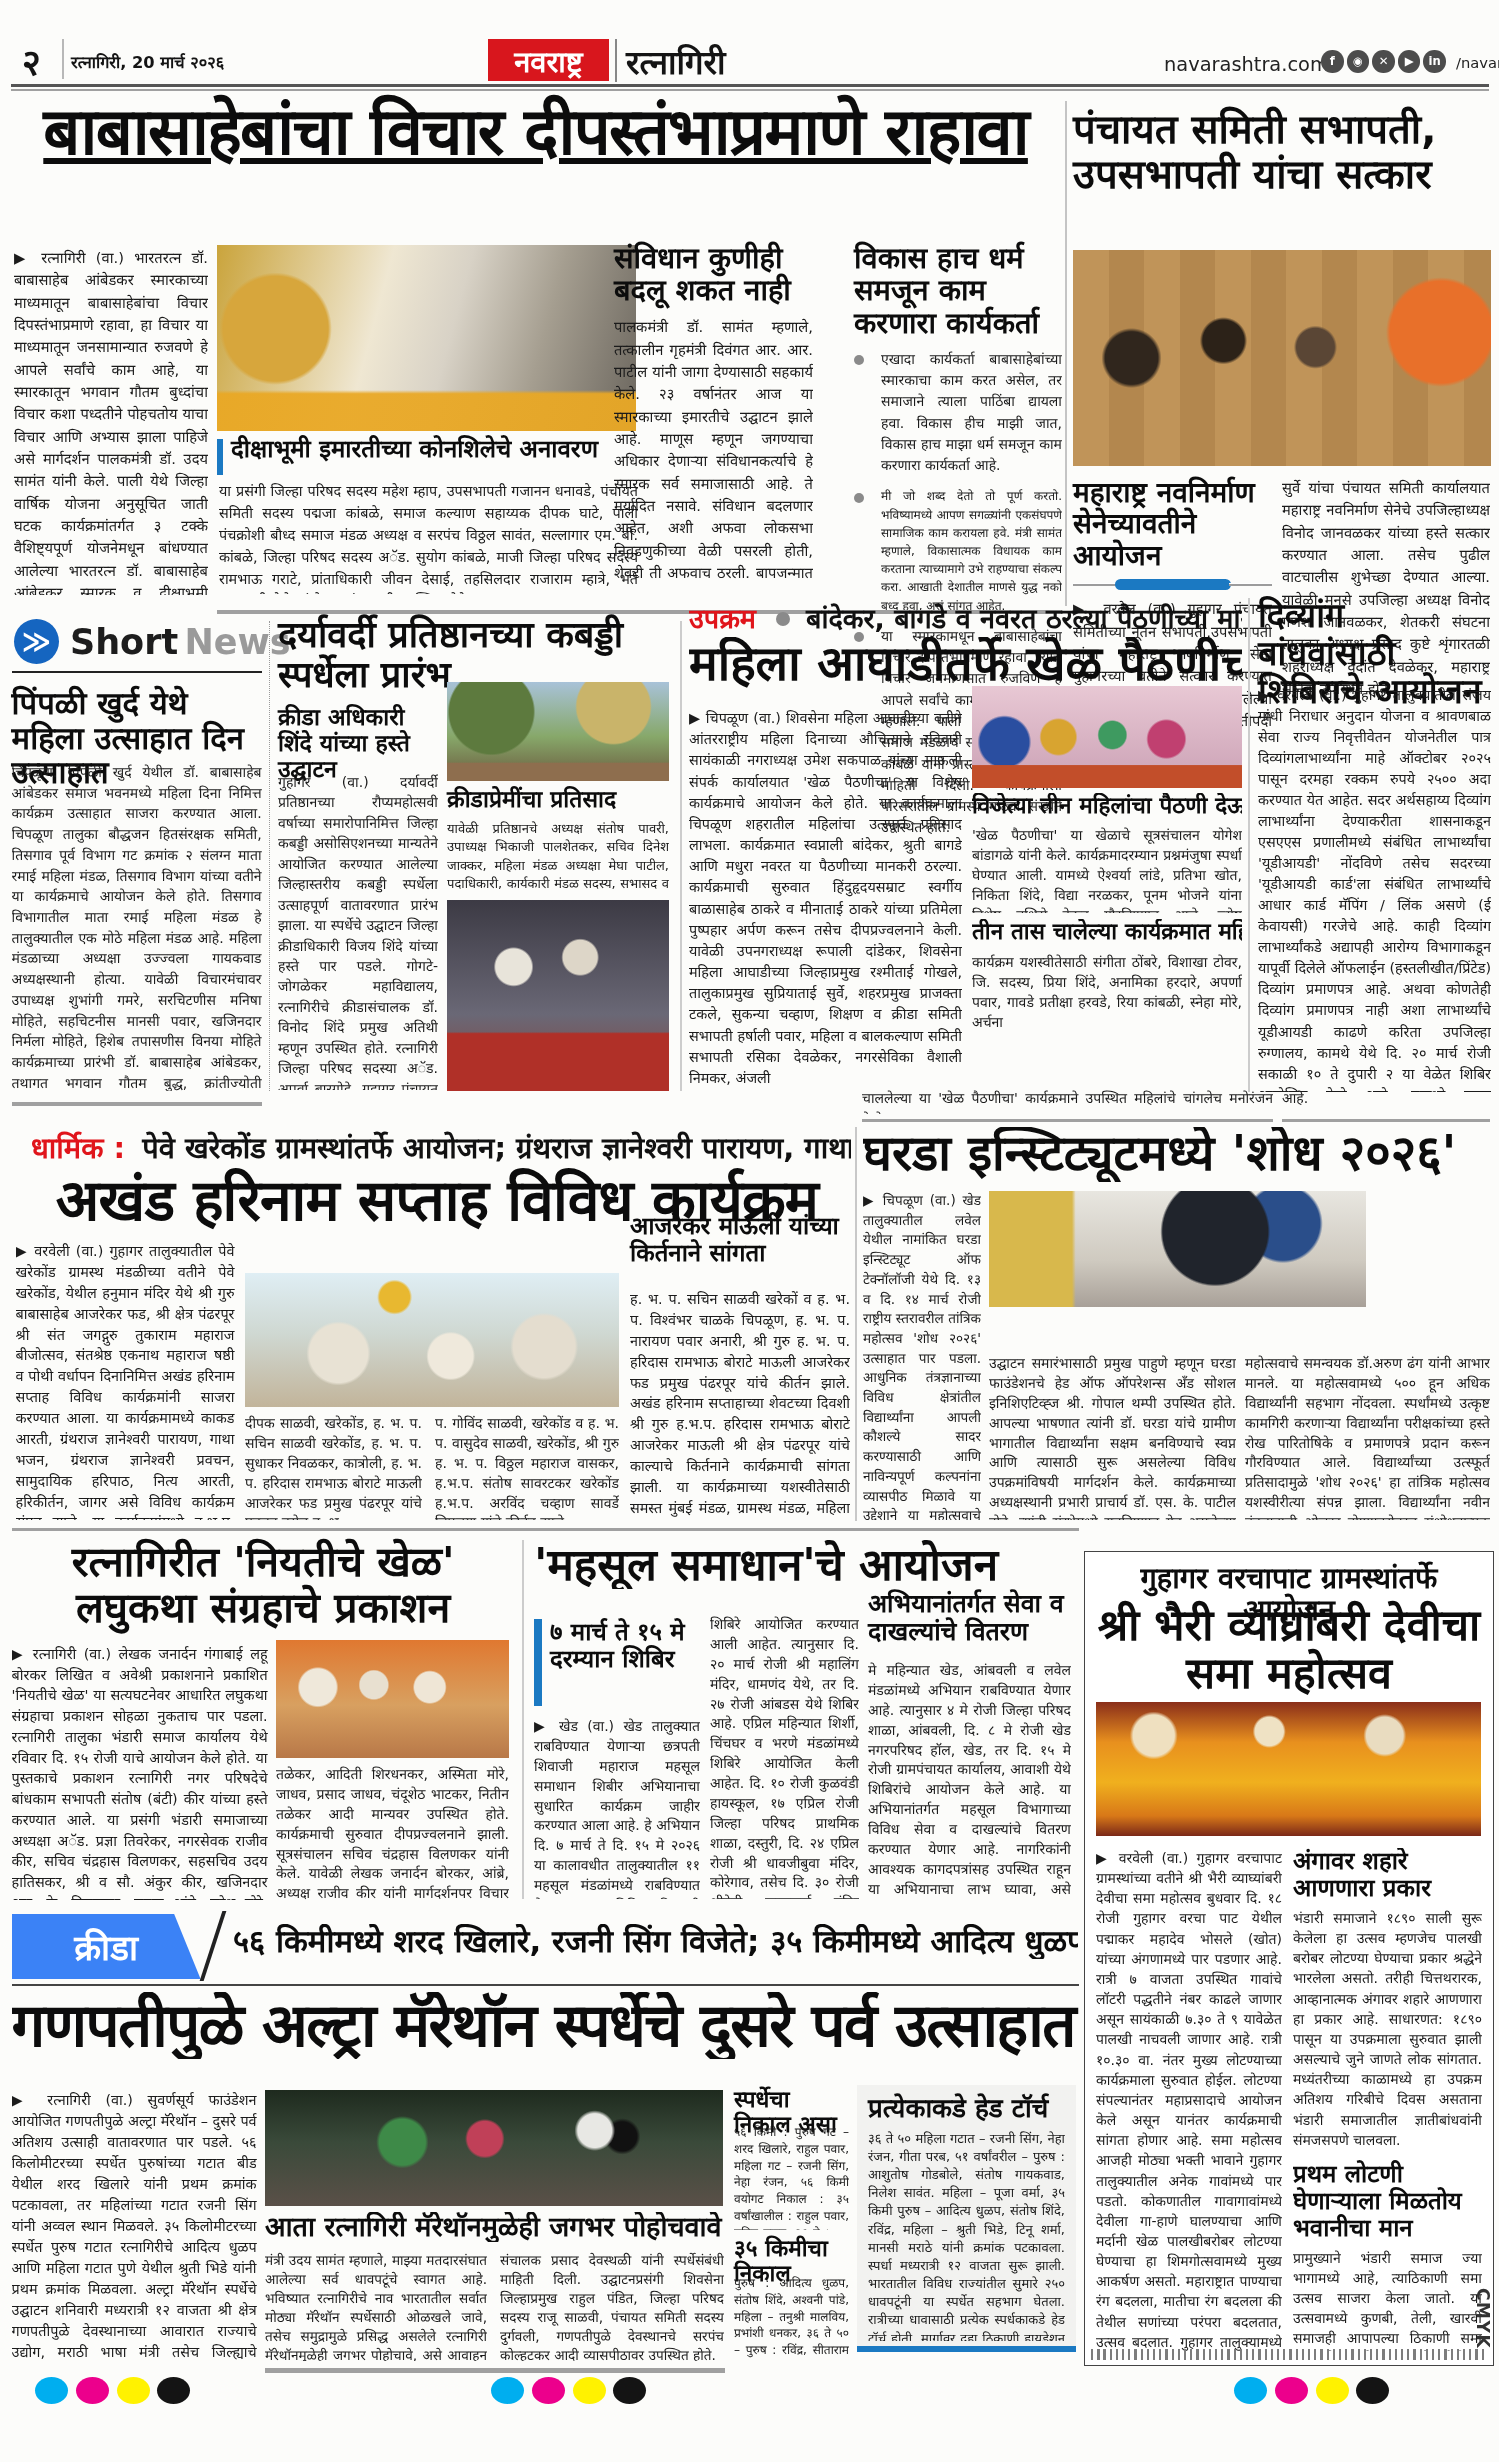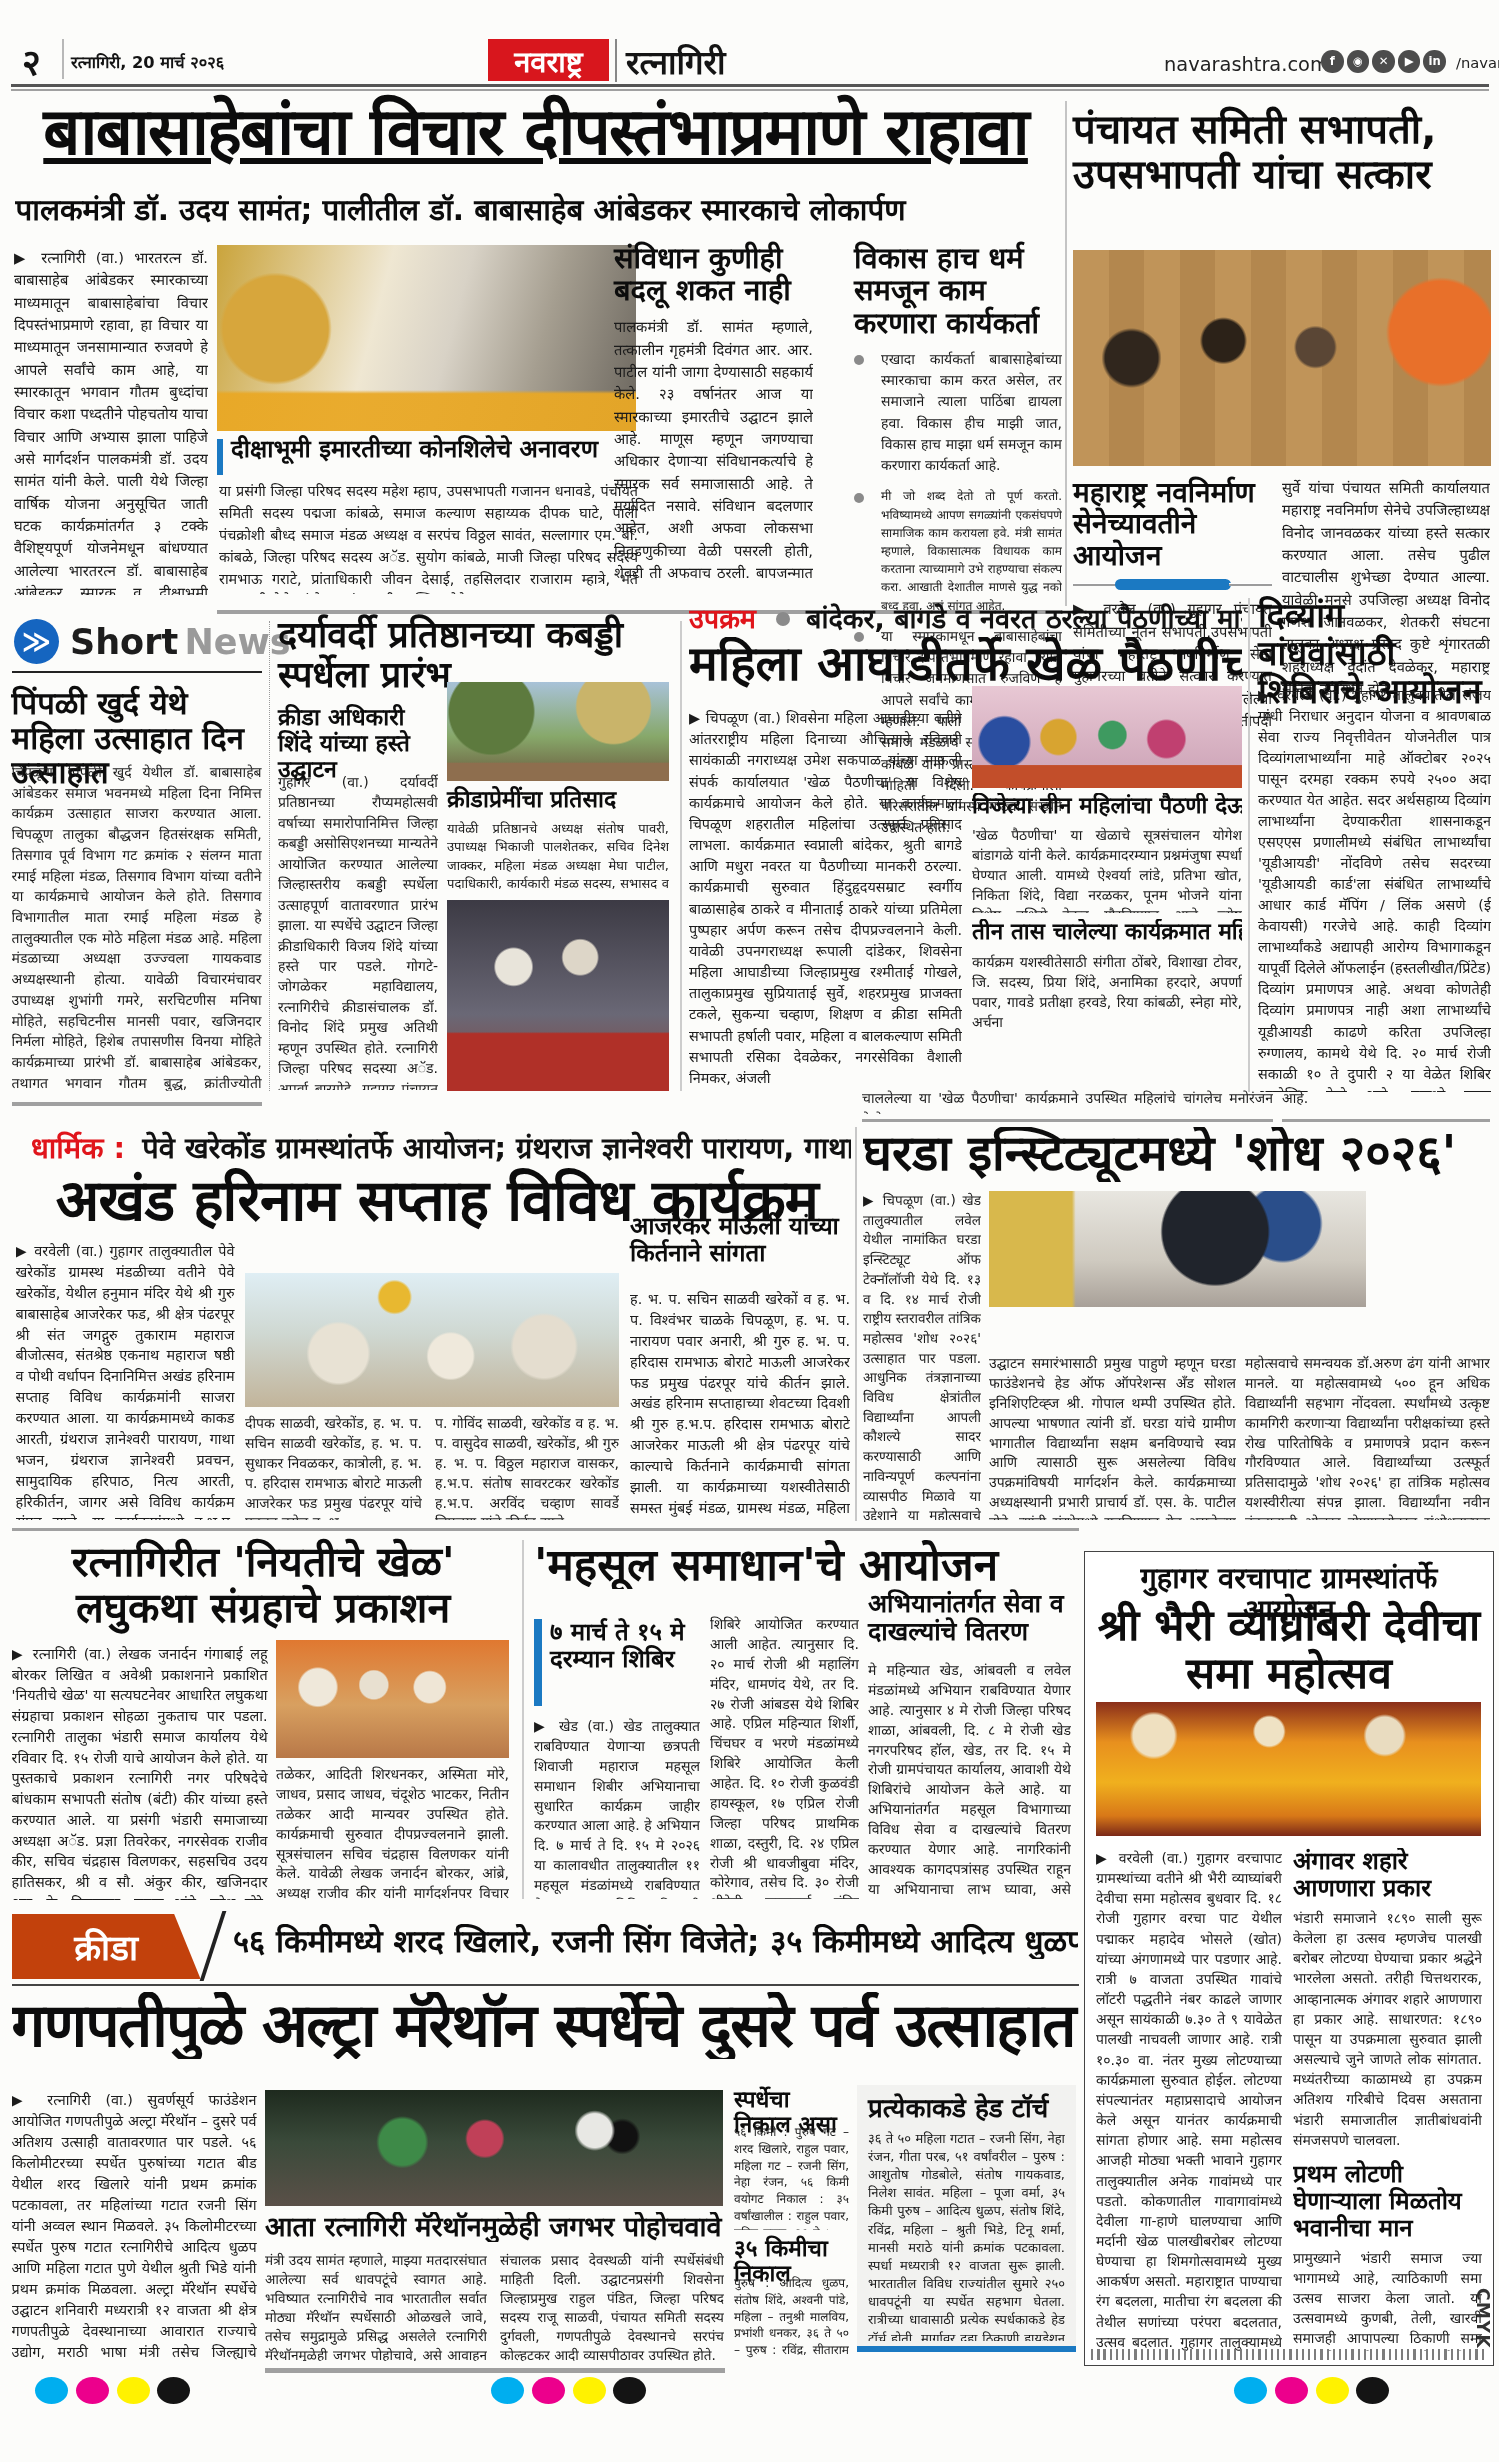--- a/index.html
+++ b/index.html
@@ -42,21 +42,20 @@
   <div class="abs" style="left:1164px;top:53px;font-size:19.4px;color:#222;">navarashtra.com</div>
   <div class="abs" style="left:1318px;top:50px;">
     <span class="soc">f</span><span class="soc">◉</span><span class="soc">✕</span><span class="soc">▶</span><span class="soc">in</span>
   </div>
   <div class="abs" style="left:1456px;top:54px;font-size:14.7px;color:#222;">/navarashtra</div>
 
   <div class="abs hrule" style="left:11px;top:84px;width:1478px;height:3.1px;background:#555;"></div>
   <div class="abs hrule" style="left:11px;top:89px;width:1478px;height:1.6px;"></div>
 
   <div class="abs hl center" style="left:11.6px;top:96px;width:1048px;font-size:65px;letter-spacing:-1.6px;text-decoration:underline;">बाबासाहेबांचा विचार दीपस्तंभाप्रमाणे राहावा</div>
-  <div class="abs hl" style="left:15.5px;top:194px;width:1044px;font-size:29.5px;font-weight:700;">पालकमंत्री डॉ. उदय सामंत; पालीतील डॉ. बाबासाहेब आंबेडकर स्मारकाचे लोकार्पण</div>
 
   <div class="abs body-txt" style="left:14px;top:247px;width:194px;height:348px;font-size:14.7px;">▶ रत्नागिरी (वा.) भारतरत्न डॉ. बाबासाहेब आंबेडकर स्मारकाच्या माध्यमातून बाबासाहेबांचा विचार दिपस्तंभाप्रमाणे रहावा, हा विचार या माध्यमातून जनसामान्यात रुजवणे हे आपले सर्वांचे काम आहे, या स्मारकातून भगवान गौतम बुध्दांचा विचार कशा पध्दतीने पोहचतोय याचा विचार आणि अभ्यास झाला पाहिजे असे मार्गदर्शन पालकमंत्री डॉ. उदय सामंत यांनी केले. पाली येथे जिल्हा वार्षिक योजना अनुसूचित जाती घटक कार्यक्रमांतर्गत ३ टक्के वैशिष्ट्यपूर्ण योजनेमधून बांधण्यात आलेल्या भारतरत्न डॉ. बाबासाहेब आंबेडकर स्मारक व दीक्षाभूमी इमारतीचे पालकमंत्री डॉ. सामंत यांच्या हस्ते कोनशिला अनावरण करुन लोकार्पण करण्यात आले.</div>
 
   <div class="abs photo" style="left:217px;top:245px;width:419px;height:186px;background:linear-gradient(to top,rgba(233,168,37,.95) 0 20%,rgba(233,168,37,0) 22%),radial-gradient(circle at 14% 45%,#d7a63c 0 14%,rgba(215,166,60,0) 15%),linear-gradient(105deg,#caa43c 0%,#efe7d2 38%,#d8d2c6 55%,#a59e90 75%,#6b665e 100%);"></div>
 
   <div class="abs" style="left:217px;top:439px;width:6.2px;height:36px;background:#1b79c2;"></div>
   <div class="abs hl" style="left:231px;top:436px;width:408px;font-size:24px;">दीक्षाभूमी इमारतीच्या कोनशिलेचे अनावरण</div>
   <div class="abs body-txt" style="left:219px;top:481px;width:419px;height:113px;font-size:14.4px;">या प्रसंगी जिल्हा परिषद सदस्य महेश म्हाप, उपसभापती गजानन धनावडे, पंचायत समिती सदस्य पद्मजा कांबळे, समाज कल्याण सहाय्यक दीपक घाटे, पाली पंचक्रोशी बौध्द समाज मंडळ अध्यक्ष व सरपंच विठ्ठल सावंत, सल्लागार एम. बी. कांबळे, जिल्हा परिषद सदस्य अॅड. सुयोग कांबळे, माजी जिल्हा परिषद सदस्य रामभाऊ गराटे, प्रांताधिकारी जीवन देसाई, तहसिलदार राजाराम म्हात्रे, भंते कश्यपजी थेरो, संतोष सावंत आदी उपस्थित होते.</div>
 
   <div class="abs" style="left:614px;top:242px;width:199px;">
@@ -186,21 +185,21 @@
   <div class="abs photo" style="left:1096px;top:1702px;width:385px;height:134px;background:radial-gradient(circle at 15% 25%,#efe0c0 0 6%,rgba(239,224,192,0) 7%),radial-gradient(circle at 45% 22%,#efe2c4 0 6%,rgba(239,226,196,0) 7%),radial-gradient(circle at 75% 25%,#e9dcc0 0 6%,rgba(233,220,192,0) 7%),linear-gradient(180deg,#8a2e1a 0%,#e8901e 30%,#f0b01e 60%,#d87818 85%,#7a2818 100%);"></div>
   <div class="abs body-txt" style="left:1096px;top:1848px;width:186px;height:503px;font-size:14px;line-height:1.44;">▶ वरवेली (वा.) गुहागर वरचापाट ग्रामस्थांच्या वतीने श्री भैरी व्याघ्यांबरी देवीचा समा महोत्सव बुधवार दि. १८ रोजी गुहागर वरचा पाट येथील पद्माकर महादेव भोसले (खोत) यांच्या अंगणामध्ये पार पडणार आहे. रात्री ७ वाजता उपस्थित गावांचे लॉटरी पद्धतीने नंबर काढले जाणार असून सायंकाळी ७.३० ते ९ यावेळेत पालखी नाचवली जाणार आहे. रात्री १०.३० वा. नंतर मुख्य लोटण्याच्या कार्यक्रमाला सुरुवात होईल. लोटण्या संपल्यानंतर महाप्रसादाचे आयोजन केले असून यानंतर कार्यक्रमाची सांगता होणार आहे. समा महोत्सव आजही मोठ्या भक्ती भावाने गुहागर तालुक्यातील अनेक गावांमध्ये पार पडतो. कोकणातील गावागावांमध्ये देवीला गा-हाणे घालण्याचा आणि मर्दानी खेळ पालखीबरोबर लोटण्या घेण्याचा हा शिमगोत्सवामध्ये मुख्य आकर्षण असतो. महाराष्ट्रात पाण्याचा रंग बदलला, मातीचा रंग बदलला की तेथील सणांच्या परंपरा बदलतात, उत्सव बदलात. गुहागर तालुक्यामध्ये होणारा समा (लोटणी) उत्सवाची शेकडो वर्षाची परंपरा वर्षानुवर्षे कायम आहे.</div>
   <div class="abs" style="left:1293px;top:1848px;width:189px;height:503px;overflow:hidden;">
     <div class="hl" style="font-size:24px;">अंगावर शहारे आणणारा प्रकार</div>
     <div class="body-txt" style="font-size:14px;line-height:1.44;margin-top:6.2px;">भंडारी समाजाने १८९० साली सुरू केलेला हा उत्सव म्हणजेच पालखी बरोबर लोटण्या घेण्याचा प्रकार श्रद्धेने भारलेला असतो. तरीही चित्तथरारक, आव्हानात्मक अंगावर शहारे आणणारा हा प्रकार आहे. साधारणत: १८९० पासून या उपक्रमाला सुरुवात झाली असल्याचे जुने जाणते लोक सांगतात. मध्यंतरीच्या काळामध्ये हा उपक्रम अतिशय गरिबीचे दिवस असताना भंडारी समाजातील ज्ञातीबांधवांनी संमजसपणे चालवला.</div>
     <div class="hl" style="font-size:24px;margin-top:11px;">प्रथम लोटणी घेणाऱ्याला मिळतोय भवानीचा मान</div>
     <div class="body-txt" style="font-size:14px;line-height:1.44;margin-top:6.2px;">प्रामुख्याने भंडारी समाज ज्या भागामध्ये आहे, त्याठिकाणी समा उत्सव साजरा केला जातो. या उत्सवामध्ये कुणबी, तेली, खारवी समाजही आपापल्या ठिकाणी समा उत्सवाचे आयोजन करतो. देवीच्या पालखी प्रमाणे असणाऱ्या लाकडी उपड्या देव नसलेल्या पालखीत दोन्ही बाजूंनी लोटण्याची स्पर्धा होते. कोणी एक गांव समा उत्सवाचे आयोजन करून इतर गावांना निमंत्रित करतो. या गावाशी सर्व गावातील तरूण लोटणी घेतात. यामध्ये प्रथम लोटणी घेणाऱ्याला भवानीचा मान म्हणतात. हा उत्सव पहाटेपर्यंत भक्तीभावात पार पडतो.</div>
   </div>
   <div class="abs hatch" style="left:1091px;top:2349px;width:394px;height:11px;"></div>
 
-  <div class="abs" style="left:11.6px;top:1914px;width:189px;height:65px;background:#c2410c;clip-path:polygon(0 0,86% 0,100% 100%,0 100%);display:flex;align-items:center;justify-content:center;color:#fff;font-size:35px;font-weight:800;">क्रीडा</div>
+  <div class="abs" style="left:11.6px;top:1914px;width:189px;height:65px;background:#3b82f6;clip-path:polygon(0 0,86% 0,100% 100%,0 100%);display:flex;align-items:center;justify-content:center;color:#fff;font-size:35px;font-weight:800;">क्रीडा</div>
   <div class="abs" style="left:211px;top:1911px;width:3.9px;height:70px;background:#222;transform:skewX(-18deg);"></div>
   <div class="abs hl" style="left:233px;top:1924px;width:845px;font-size:31px;white-space:nowrap;overflow:hidden;">५६ किमीमध्ये शरद खिलारे, रजनी सिंग विजेते; ३५ किमीमध्ये आदित्य धुळप, श्रुती भिडे</div>
   <div class="abs hrule" style="left:11.6px;top:1984px;width:1067px;height:2.3px;background:#444;"></div>
   <div class="abs hl" style="left:11.6px;top:1992px;width:1067px;font-size:60px;letter-spacing:-1.6px;white-space:nowrap;overflow:hidden;">गणपतीपुळे अल्ट्रा मॅरेथॉन स्पर्धेचे दुसरे पर्व उत्साहात</div>
 
   <div class="abs body-txt" style="left:11.6px;top:2090px;width:245px;height:270px;font-size:14.4px;line-height:1.46;">▶ रत्नागिरी (वा.) सुवर्णसूर्य फाउंडेशन आयोजित गणपतीपुळे अल्ट्रा मॅरेथॉन – दुसरे पर्व अतिशय उत्साही वातावरणात पार पडले. ५६ किलोमीटरच्या स्पर्धेत पुरुषांच्या गटात बीड येथील शरद खिलारे यांनी प्रथम क्रमांक पटकावला, तर महिलांच्या गटात रजनी सिंग यांनी अव्वल स्थान मिळवले. ३५ किलोमीटरच्या स्पर्धेत पुरुष गटात रत्नागिरीचे आदित्य धुळप आणि महिला गटात पुणे येथील श्रुती भिडे यांनी प्रथम क्रमांक मिळवला. अल्ट्रा मॅरेथॉन स्पर्धेचे उद्घाटन शनिवारी मध्यरात्री १२ वाजता श्री क्षेत्र गणपतीपुळे देवस्थानाच्या आवारात राज्याचे उद्योग, मराठी भाषा मंत्री तसेच जिल्ह्याचे पालकमंत्री डॉ. उदय सामंत यांच्या हस्ते झेंडा दाखवून करण्यात आले.</div>
   <div class="abs photo" style="left:265px;top:2090px;width:458px;height:116px;background:radial-gradient(circle at 72% 35%,#e8e8e4 0 5%,rgba(232,232,228,0) 6%),radial-gradient(circle at 78% 40%,#111 0 4%,rgba(17,17,17,0) 5%),radial-gradient(circle at 30% 45%,#3e8a48 0 7%,rgba(62,138,72,0) 8%),radial-gradient(circle at 48% 42%,#c04058 0 7%,rgba(192,64,88,0) 8%),linear-gradient(180deg,#1e2a1e 0%,#3a4a3a 45%,#5a5048 100%);"></div>
   <div class="abs hl" style="left:265px;top:2212px;width:458px;font-size:27px;white-space:nowrap;overflow:hidden;">आता रत्नागिरी मॅरेथॉनमुळेही जगभर पोहोचवावे</div>
   <div class="abs body-txt" style="left:265px;top:2251px;width:222px;height:110px;font-size:13.6px;line-height:1.4;">मंत्री उदय सामंत म्हणाले, माझ्या मतदारसंघात आलेल्या सर्व धावपटूंचे स्वागत आहे. भविष्यात रत्नागिरीचे नाव भारतातील सर्वात मोठ्या मॅरेथॉन स्पर्धेसाठी ओळखले जावे, तसेच समुद्रामुळे प्रसिद्ध असलेले रत्नागिरी मॅरेथॉनमुळेही जगभर पोहोचावे, असे आवाहन त्यांनी केले.  सुवर्णसूर्य फाउंडेशनचे</div>
   <div class="abs body-txt" style="left:500px;top:2251px;width:224px;height:110px;font-size:13.6px;line-height:1.4;">संचालक प्रसाद देवस्थळी यांनी स्पर्धेसंबंधी माहिती दिली. उद्घाटनप्रसंगी शिवसेना जिल्हाप्रमुख राहुल पंडित, जिल्हा परिषद सदस्य राजू साळवी, पंचायत समिती सदस्य दुर्गवली, गणपतीपुळे देवस्थानचे सरपंच कोल्हटकर आदी व्यासपीठावर उपस्थित होते.</div>

